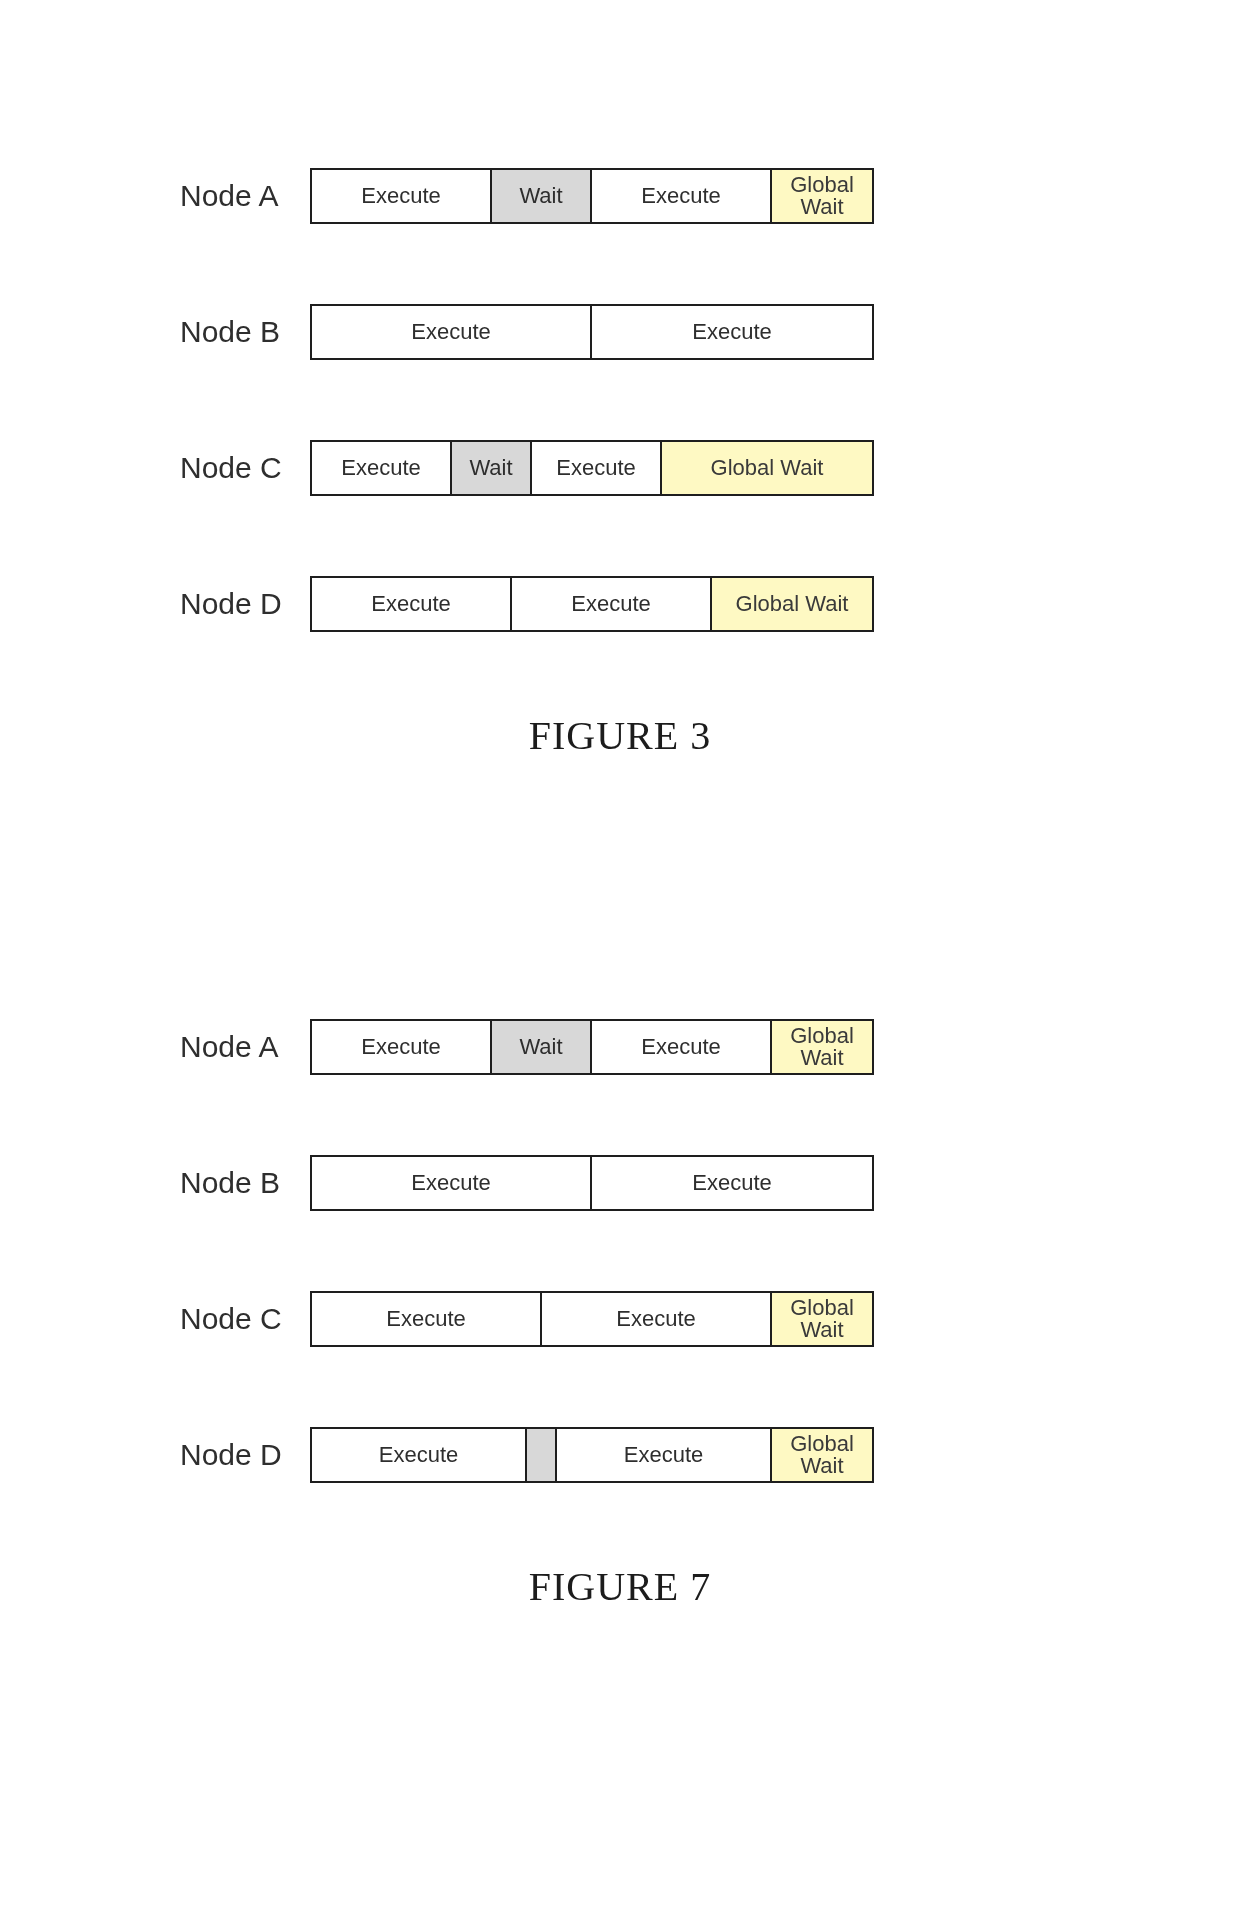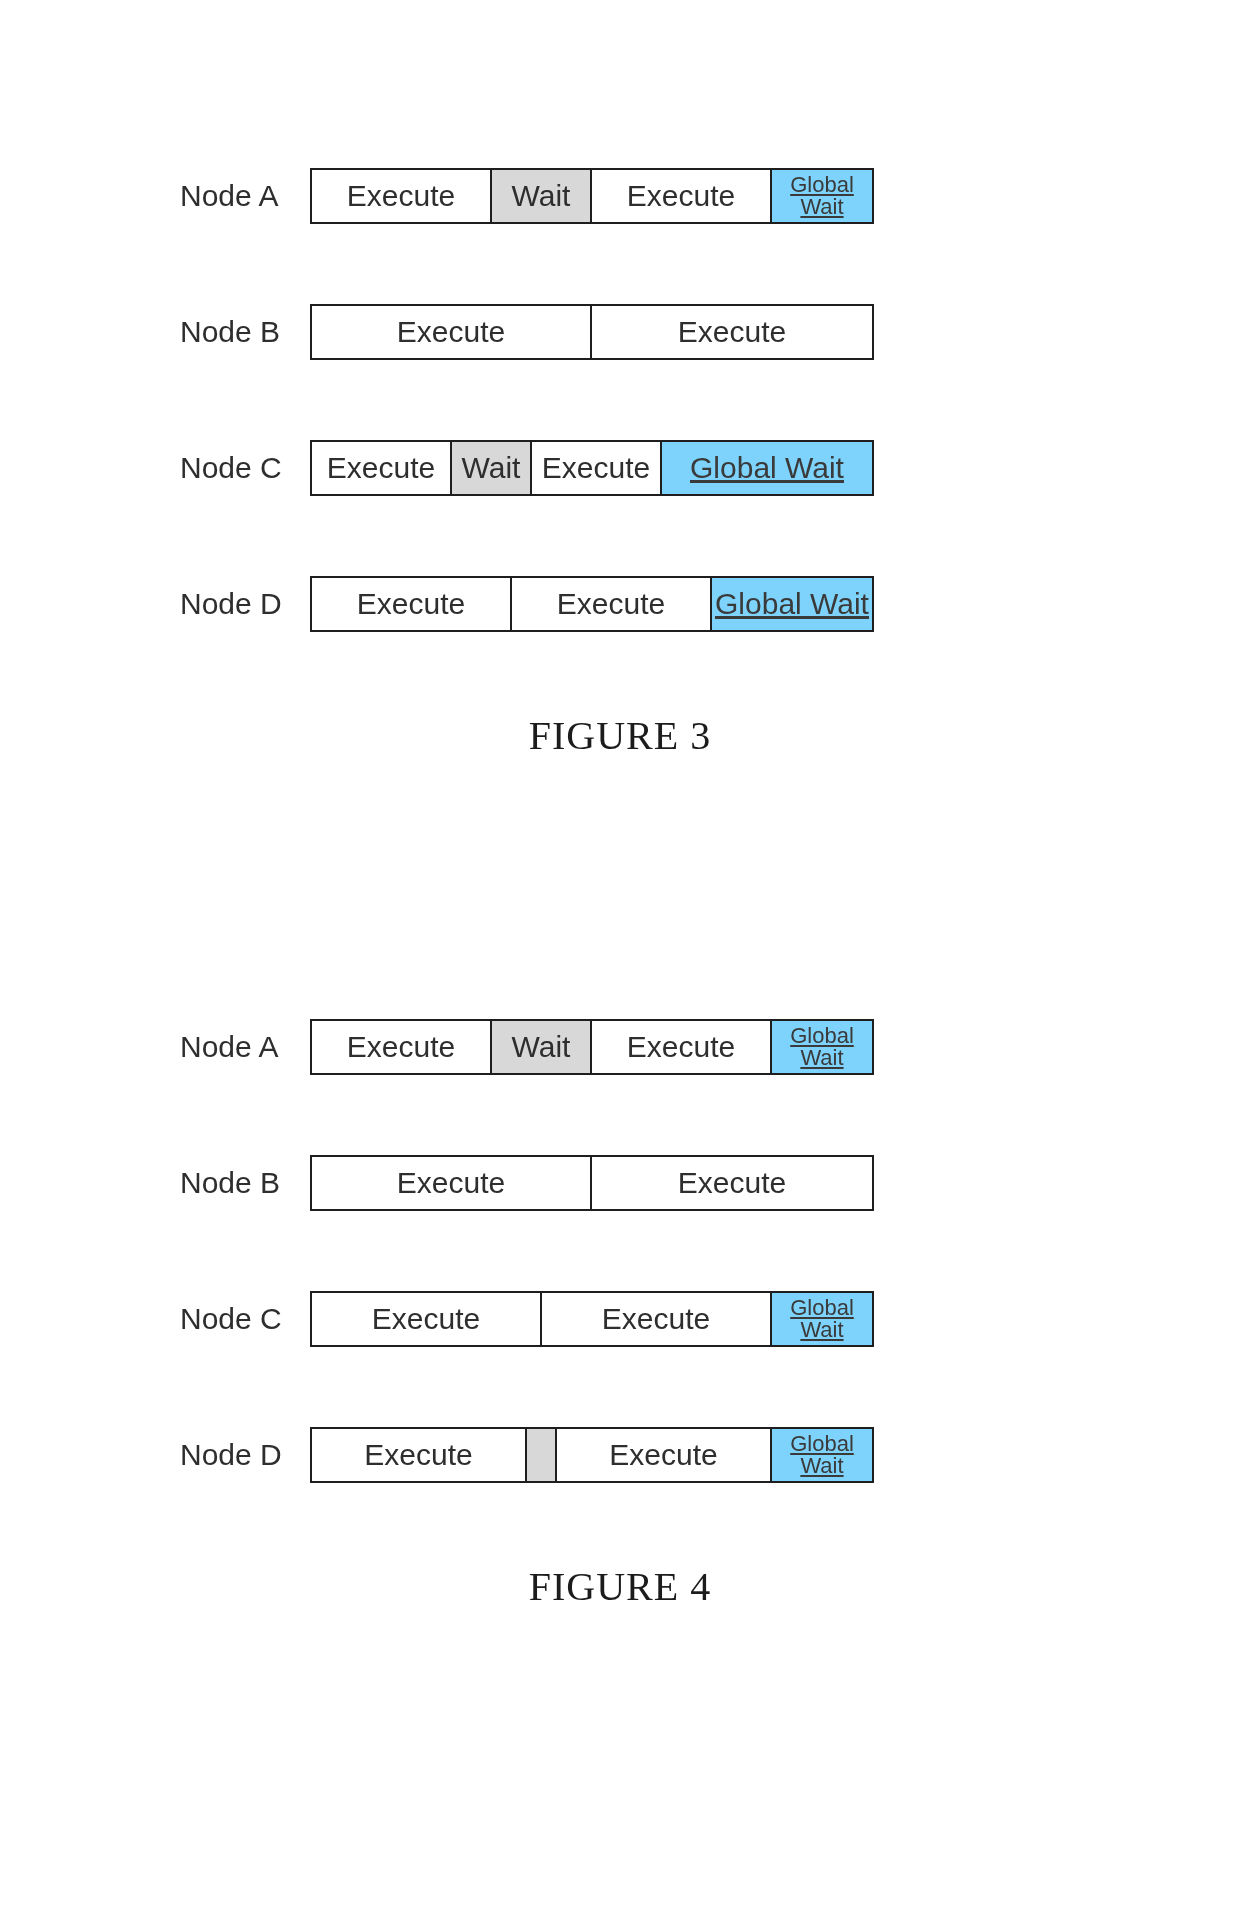--- a/index.html
+++ b/index.html
@@ -40,31 +40,31 @@
     border: 2px solid #1e1e1e;
     box-sizing: border-box;
   }
   .seg {
     height: 100%;
     box-sizing: border-box;
     border-right: 2px solid #1e1e1e;
     display: flex;
     align-items: center;
     justify-content: center;
-    font-size: 30px;
+    font-size: 22px;
     color: #2e2e2e;
     text-align: center;
     line-height: 1.0;
     white-space: pre;
   }
   .seg.twoline { font-size: 22px; line-height: 1.0; }
   .seg:last-child { border-right: none; }
   .fill-white { background: #ffffff; }
   .fill-light { background: #d8d8d8; }
-  .fill-dark  { background: #7dd3fc; color: #3a3a3a; text-decoration: underline; }
+  .fill-dark  { background: #fef9c3; color: #3a3a3a; }
   .figure-caption {
     text-align: center;
     font-family: Georgia, "Times New Roman", serif;
     font-size: 40px;
     letter-spacing: 1px;
     color: #1c1c1c;
     margin-top: 30px;
   }
   .gap { height: 260px; }
 </style>
@@ -153,16 +153,16 @@
       <div class="row-label">Node D</div>
       <div class="bar">
         <div class="seg fill-white" style="width:215px">Execute</div>
         <div class="seg fill-light" style="width:30px"></div>
         <div class="seg fill-white" style="width:215px">Execute</div>
         <div class="seg fill-dark twoline" style="width:100px">Global
 Wait</div>
       </div>
     </div>
 
-    <div class="figure-caption">FIGURE 4</div>
+    <div class="figure-caption">FIGURE 7</div>
   </div>
 
 </div>
 
 </body></html>

